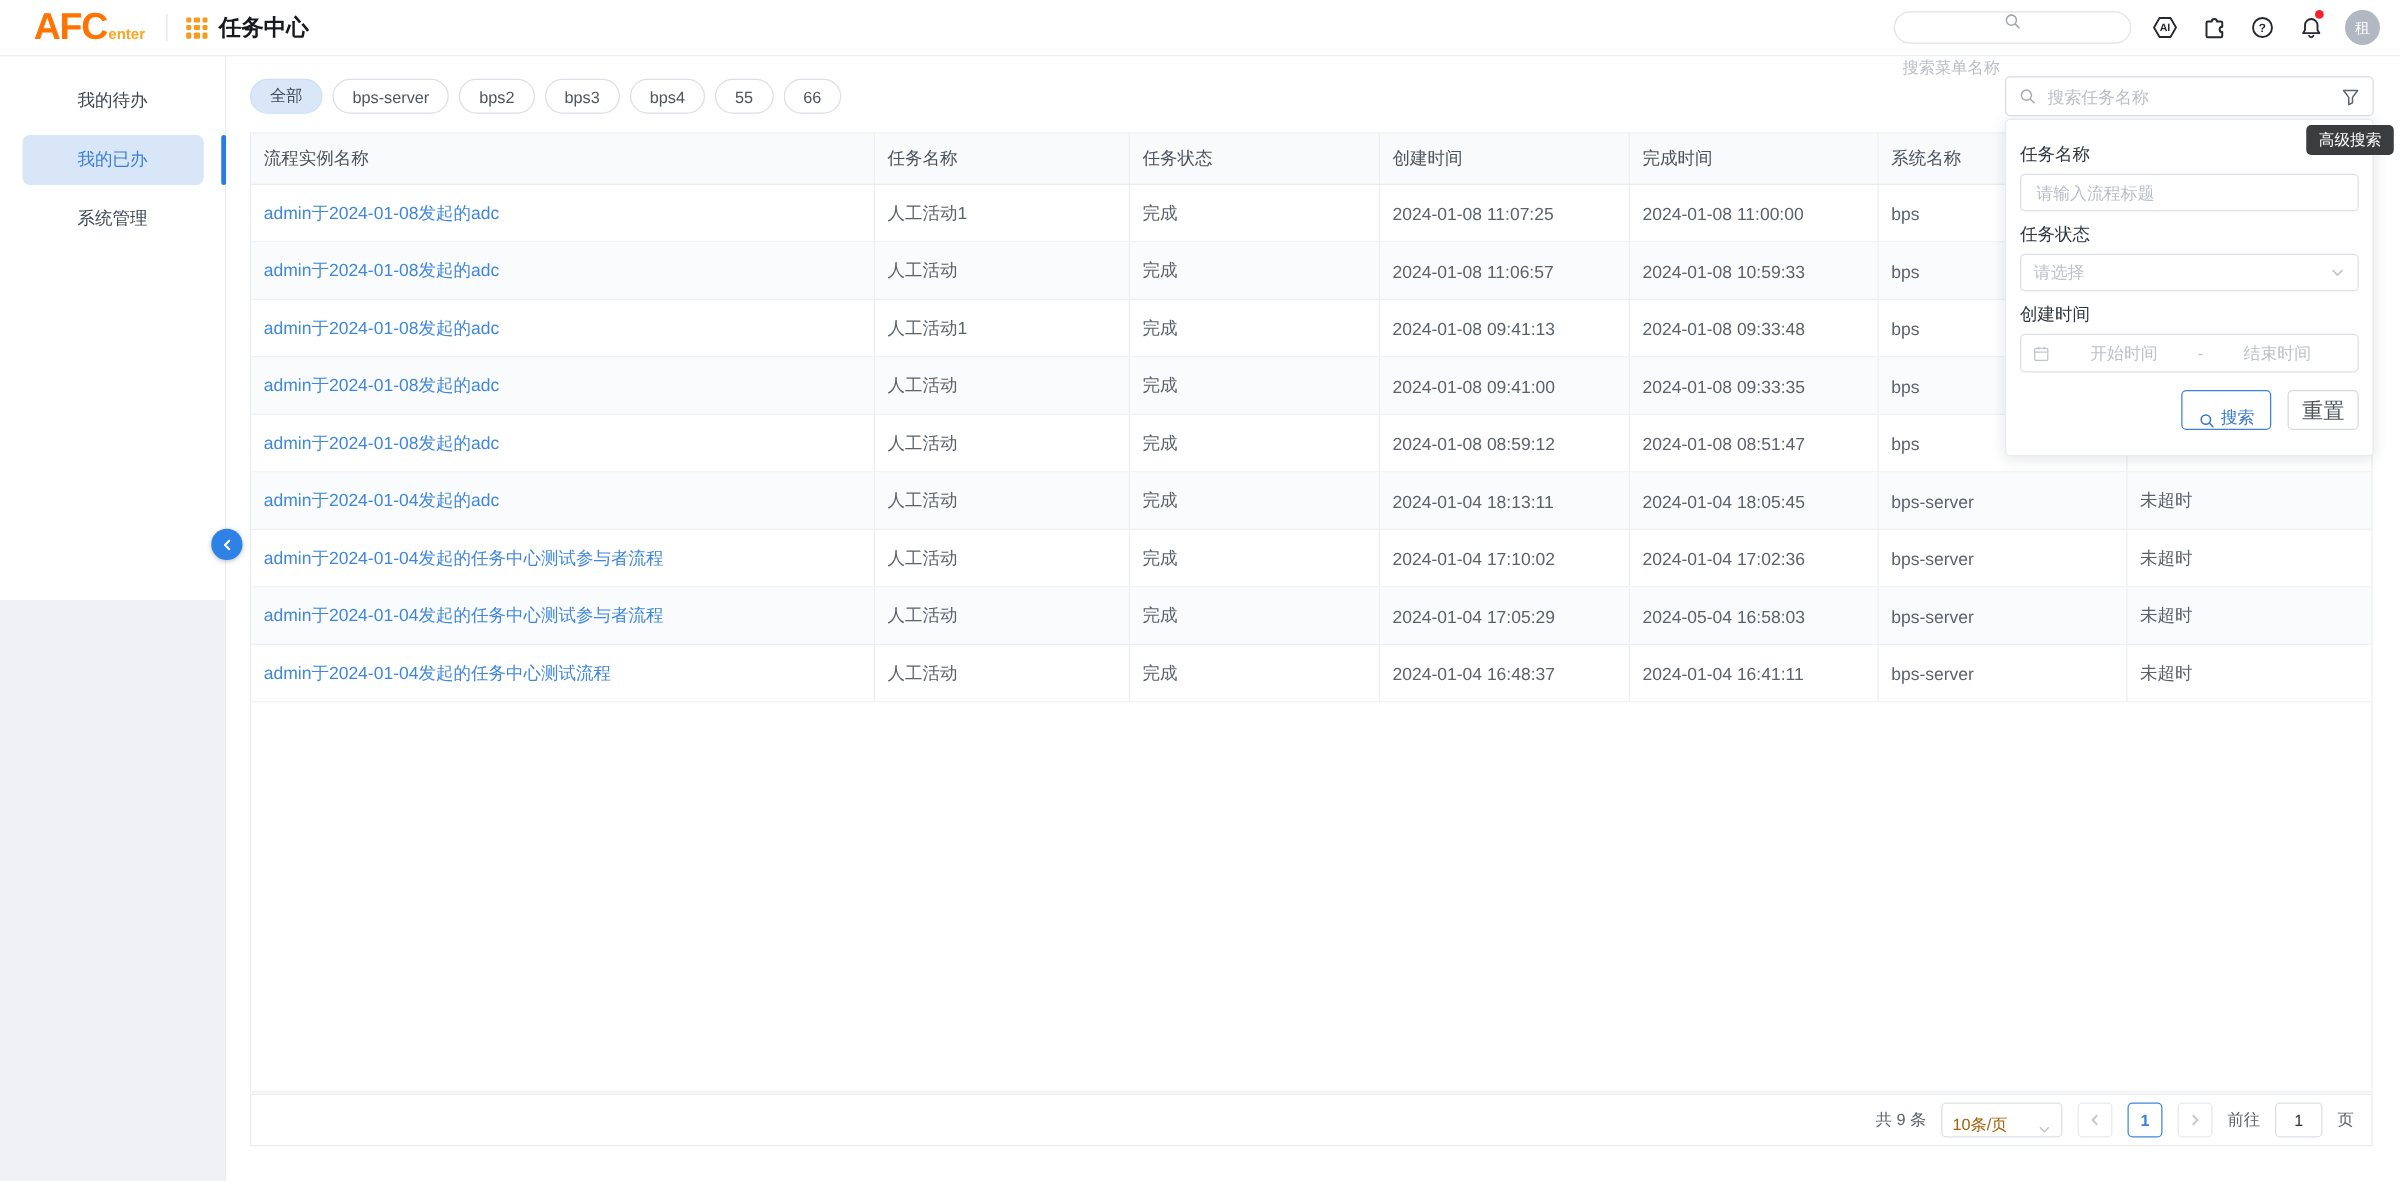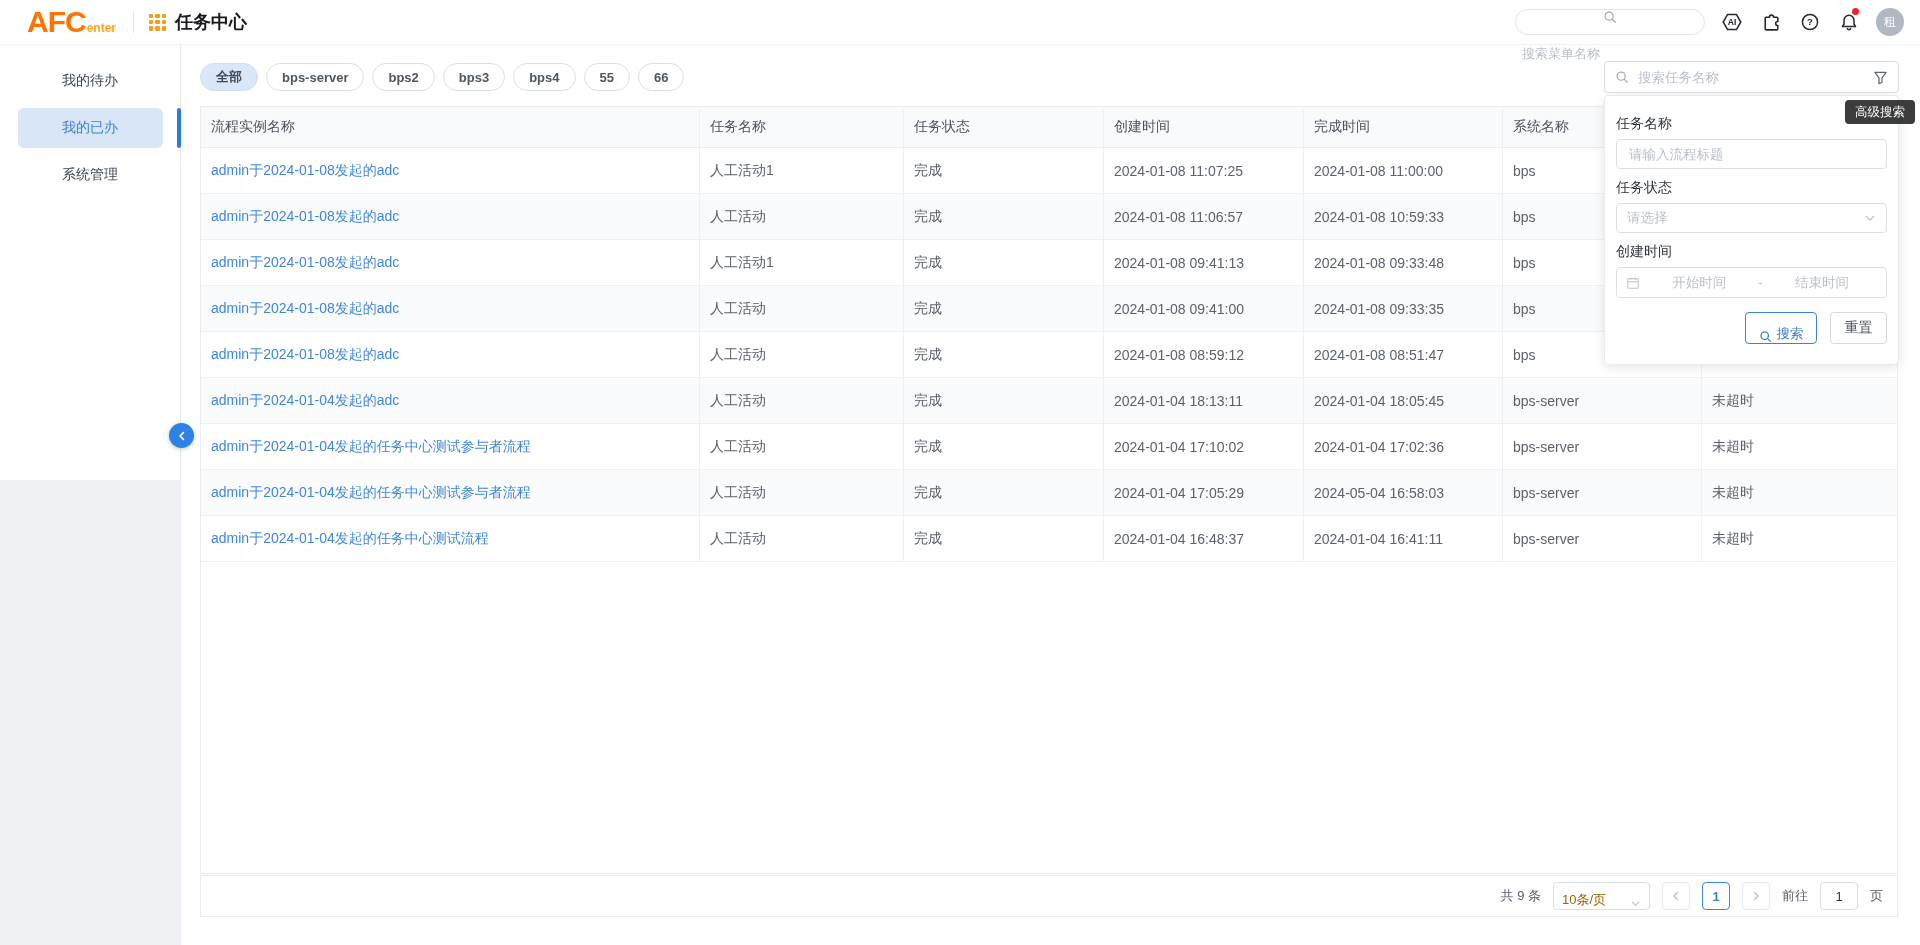--- a/index.html
+++ b/index.html
@@ -33,21 +33,21 @@
     justify-content:center;font-size:14px;color:#3c4654;cursor:pointer;}
   .menu-item.active{background:#d9e6f8;color:#3a7fd5;}
   .active-indicator{position:absolute;right:-1px;top:63px;width:4px;height:40px;background:#2a7ce0;border-radius:2px;}
   .collapse-btn{position:absolute;left:169px;top:423px;width:25px;height:25px;border-radius:50%;background:#2e82e5;
     color:#fff;display:flex;align-items:center;justify-content:center;z-index:30;box-shadow:0 1px 4px rgba(0,0,0,.25);cursor:pointer;}
 
   
   .main{position:absolute;left:181px;top:45px;width:1739px;height:900px;background:#fff;}
   .pills{position:absolute;left:19px;top:18px;display:flex;gap:8px;}
   .pill{height:28px;padding:0 15px;border-radius:14px;border:1px solid #dcdfe6;background:#fff;color:#4e565f;
-    font-size:13px;display:flex;align-items:center;cursor:pointer;white-space:nowrap;font-weight:bold;}
+    font-size:13px;display:flex;align-items:center;cursor:pointer;white-space:nowrap;}
   .pill.active{background:#d9e7f8;border-color:#cfe0f5;color:#404a56;}
 
   .table{position:absolute;left:19px;top:61px;width:1698px;height:768px;border:1px solid #e9ecef;
     display:flex;flex-direction:column;background:#fff;}
   .thead,.trow{display:grid;grid-template-columns:499px 204px 200px 200px 199px 199px 1fr;flex:none;}
   .thead{height:41px;background:#f9fafb;border-bottom:1px solid #e9ecef;}
   .th{display:flex;align-items:center;padding:0 10px;font-size:14px;color:#4b535e;font-weight:500;
     border-right:1px solid #edeff3;}
   .th:last-child{border-right:none;}
   .trow{height:46px;border-bottom:1px solid #eef0f3;background:#fff;}
@@ -83,21 +83,21 @@
     justify-content:space-between;padding:0 10px;margin-bottom:10px;cursor:pointer;background:#fff;}
   .ph{color:#bcc2ca;font-size:13.5px;}
   .f-date{height:31px;border:1px solid #dcdfe6;border-radius:4px;display:flex;align-items:center;
     padding:0 9px;margin-bottom:14px;gap:4px;background:#fff;cursor:pointer;}
   .f-date .seg{flex:1;text-align:center;color:#bcc2ca;font-size:13.5px;}
   .f-date .dash{color:#bcc2ca;font-size:13.5px;}
   .f-actions{display:flex;justify-content:flex-end;gap:13px;}
   .btn-search{width:72px;height:32px;border:1px solid #3c82dd;color:#3778cf;border-radius:4px;background:#fff;
     display:flex;align-items:flex-end;justify-content:center;gap:5px;font-size:13.5px;cursor:pointer;}
   .btn-reset{width:57px;height:32px;border:1px solid #d6dade;color:#4e565e;border-radius:4px;background:#fff;
-    display:flex;align-items:center;justify-content:center;font-size:14px;cursor:pointer;}
+    display:flex;align-items:center;justify-content:center;font-size:17px;cursor:pointer;}
   .tooltip{position:absolute;left:1845px;top:100px;height:24px;background:rgba(48,49,51,.95);color:#fff;
     font-size:12.5px;border-radius:4px;padding:0 10px;display:flex;align-items:center;z-index:40;white-space:nowrap;}
   svg{display:block;}
 </style>
 </head>
 <body>
 
 <div class="stage">
 
   <div class="topbar">

